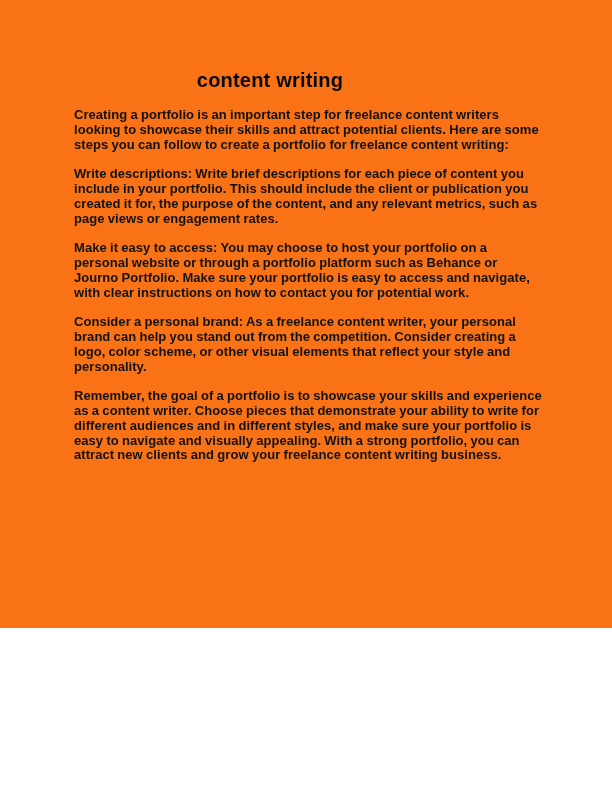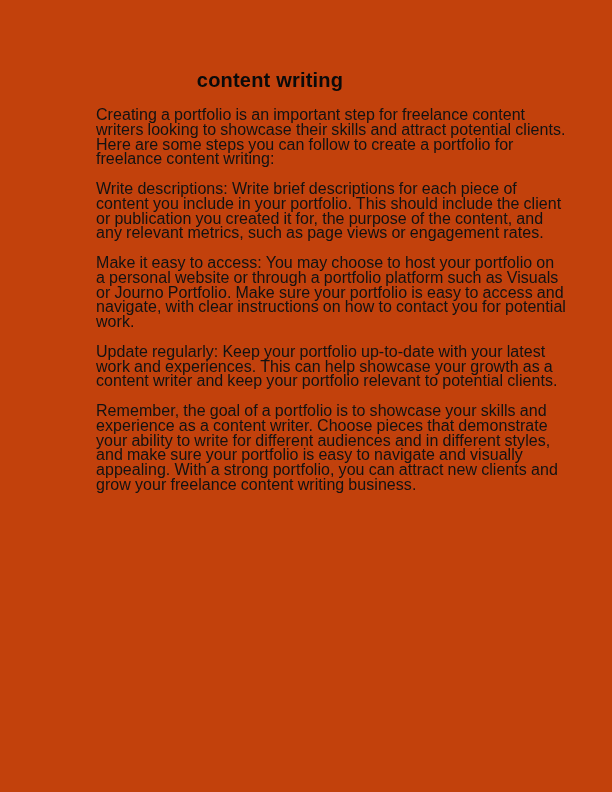--- a/index.html
+++ b/index.html
@@ -3,56 +3,57 @@
 <meta charset="utf-8">
 <style>
   html, body {
     margin: 0;
     padding: 0;
     background: #ffffff;
   }
   .page {
     position: relative;
     width: 612px;
-    height: 792px;
-    background: #c2410c;
+    height: 628px;
+    background: #f97316;
     overflow: hidden;
     font-family: "Liberation Sans", sans-serif;
     color: #121212;
     box-sizing: border-box;
   }
   .doc-title {
     margin: 0;
     padding-top: 68px;
     width: 540px;
     text-align: center;
     font-size: 20px;
     line-height: 24px;
     font-weight: bold;
     color: #0a0a0a;
     letter-spacing: 0.2px;
   }
   .doc-body {
-    margin: 16px 0 0 96px;
+    margin: 16px 0 0 74px;
     width: 470px;
-    font-size: 16px;
+    font-size: 13px;
     line-height: 14.8px;
     word-spacing: -0.4px;
     letter-spacing: 0.05px;
+    font-weight: bold;
   }
   .doc-body p {
     margin: 0 0 14.8px 0;
     padding: 0;
   }
 </style>
 </head>
 <body>
 
 <div class="page">
   <h1 class="doc-title">content writing</h1>
   <div class="doc-body">
     <p>Creating a portfolio is an important step for freelance content writers looking to showcase their skills and attract potential clients. Here are some steps you can follow to create a portfolio for freelance content writing:</p>
     <p>Write descriptions: Write brief descriptions for each piece of content you include in your portfolio. This should include the client or publication you created it for, the purpose of the content, and any relevant metrics, such as page views or engagement rates.</p>
-    <p>Make it easy to access: You may choose to host your portfolio on a personal website or through a portfolio platform such as Visuals or Journo Portfolio. Make sure your portfolio is easy to access and navigate, with clear instructions on how to contact you for potential work.</p>
-    <p>Update regularly: Keep your portfolio up-to-date with your latest work and experiences. This can help showcase your growth as a content writer and keep your portfolio relevant to potential clients.</p>
+    <p>Make it easy to access: You may choose to host your portfolio on a personal website or through a portfolio platform such as Behance or Journo Portfolio. Make sure your portfolio is easy to access and navigate, with clear instructions on how to contact you for potential work.</p>
+    <p>Consider a personal brand: As a freelance content writer, your personal brand can help you stand out from the competition. Consider creating a logo, color scheme, or other visual elements that reflect your style and personality.</p>
     <p>Remember, the goal of a portfolio is to showcase your skills and experience as a content writer. Choose pieces that demonstrate your ability to write for different audiences and in different styles, and make sure your portfolio is easy to navigate and visually appealing. With a strong portfolio, you can attract new clients and grow your freelance content writing business.</p>
   </div>
 </div>
 
 </body></html>

